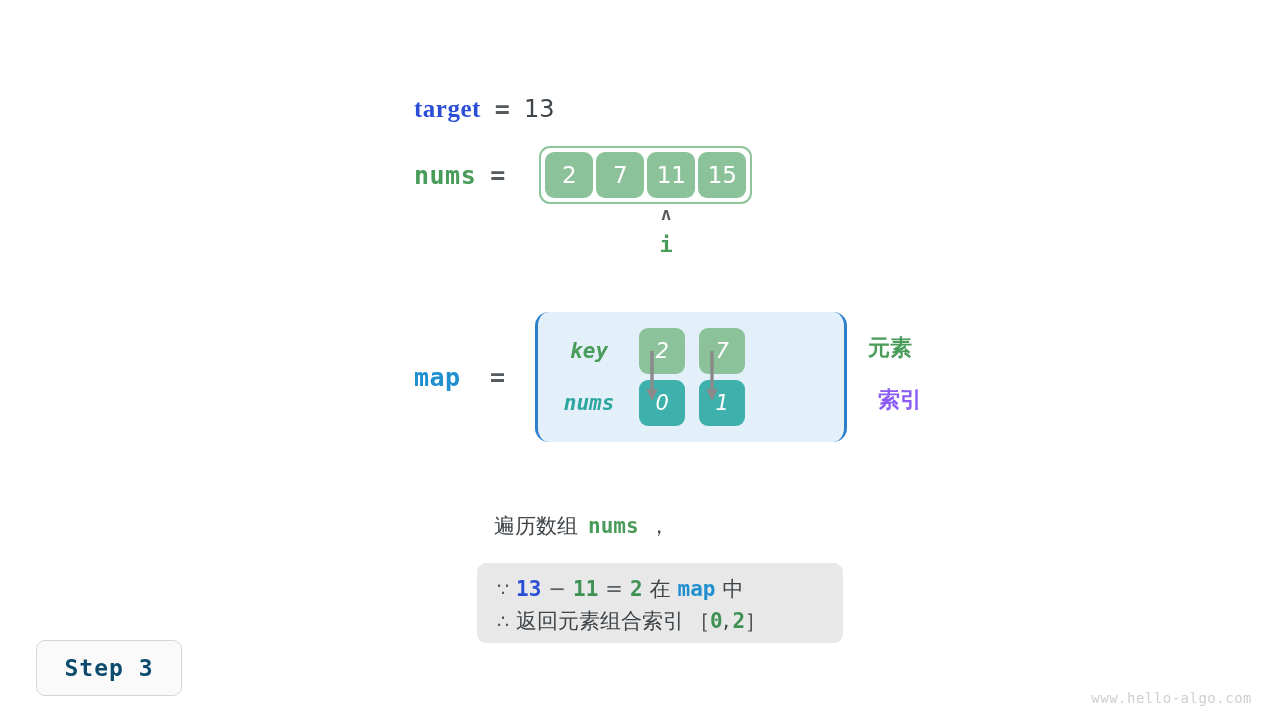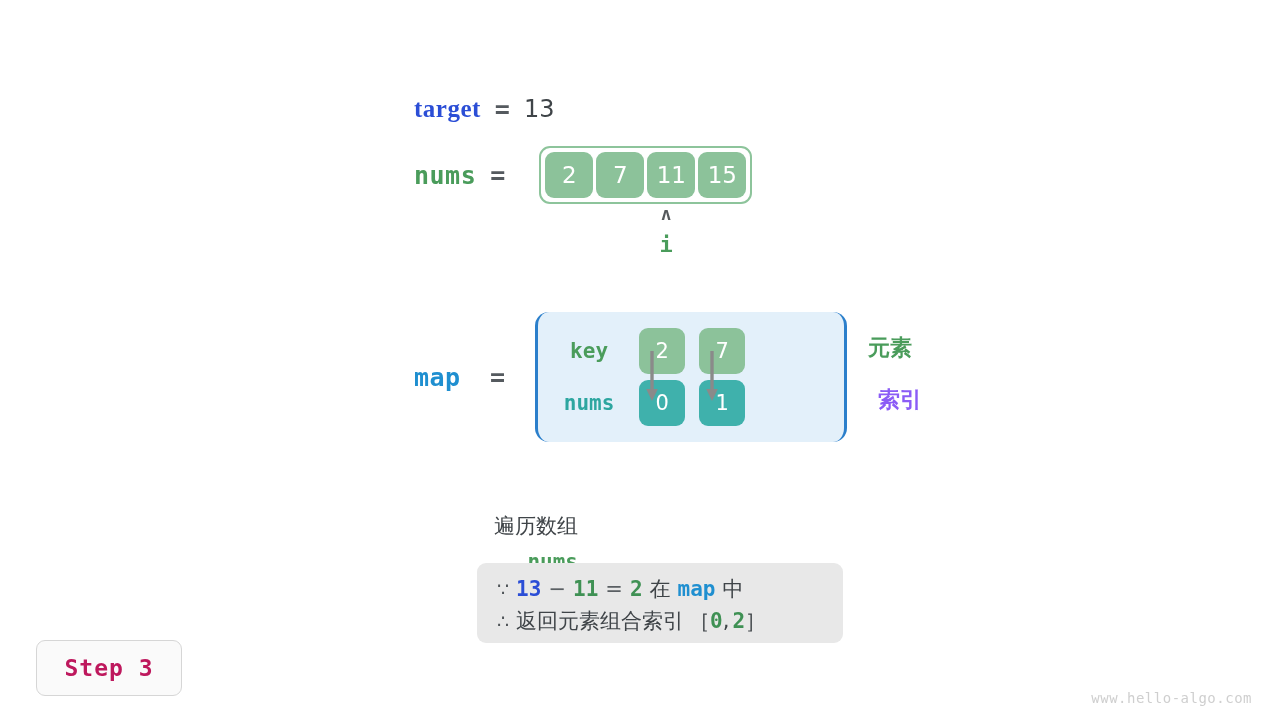--- a/index.html
+++ b/index.html
@@ -131,20 +131,21 @@
     position: relative;
     width: 312px;
     height: 130px;
     background: #e3f0fa;
     border-left: 3px solid #2b7fcb;
     border-right: 3px solid #2b7fcb;
     border-radius: 14px;
     box-sizing: border-box;
     display: flex;
     align-items: center;
+    font-style: italic;
   }
   #map-grid {
     display: grid;
     grid-template-columns: 86px 60px 60px;
     grid-template-rows: 52px 52px;
     row-gap: 0px;
     column-gap: 0px;
     align-items: center;
     margin-left: 8px;
   }
@@ -195,23 +196,22 @@
   .side-index { color: #8b5cf6; margin-left: 20px; }
 
   
   #caption-line {
     position: absolute;
     left: 494px;
     top: 512px;
     font-size: 21px;
     color: #3f4448;
     display: flex;
-    align-items: flex-end;
+    align-items: center;
     gap: 10px;
-    flex-direction: column;
   }
   #caption-line .code-nums {
     color: #4a9c5b;
     font-weight: bold;
     font-size: 21px;
   }
   #caption-line .comma { color: #3f4448; }
 
   #statement-box {
     position: absolute;
@@ -246,21 +246,21 @@
     left: 36px;
     top: 640px;
     width: 144px;
     height: 54px;
     border: 1.5px solid #d6d6d6;
     border-radius: 9px;
     background: #fafafa;
     display: flex;
     align-items: center;
     justify-content: center;
-    color: #be185d;
+    color: #0c4a6e;
     font-size: 23px;
     font-weight: bold;
     letter-spacing: 1px;
   }
 
   
   #watermark {
     position: absolute;
     right: 28px;
     bottom: 14px;

